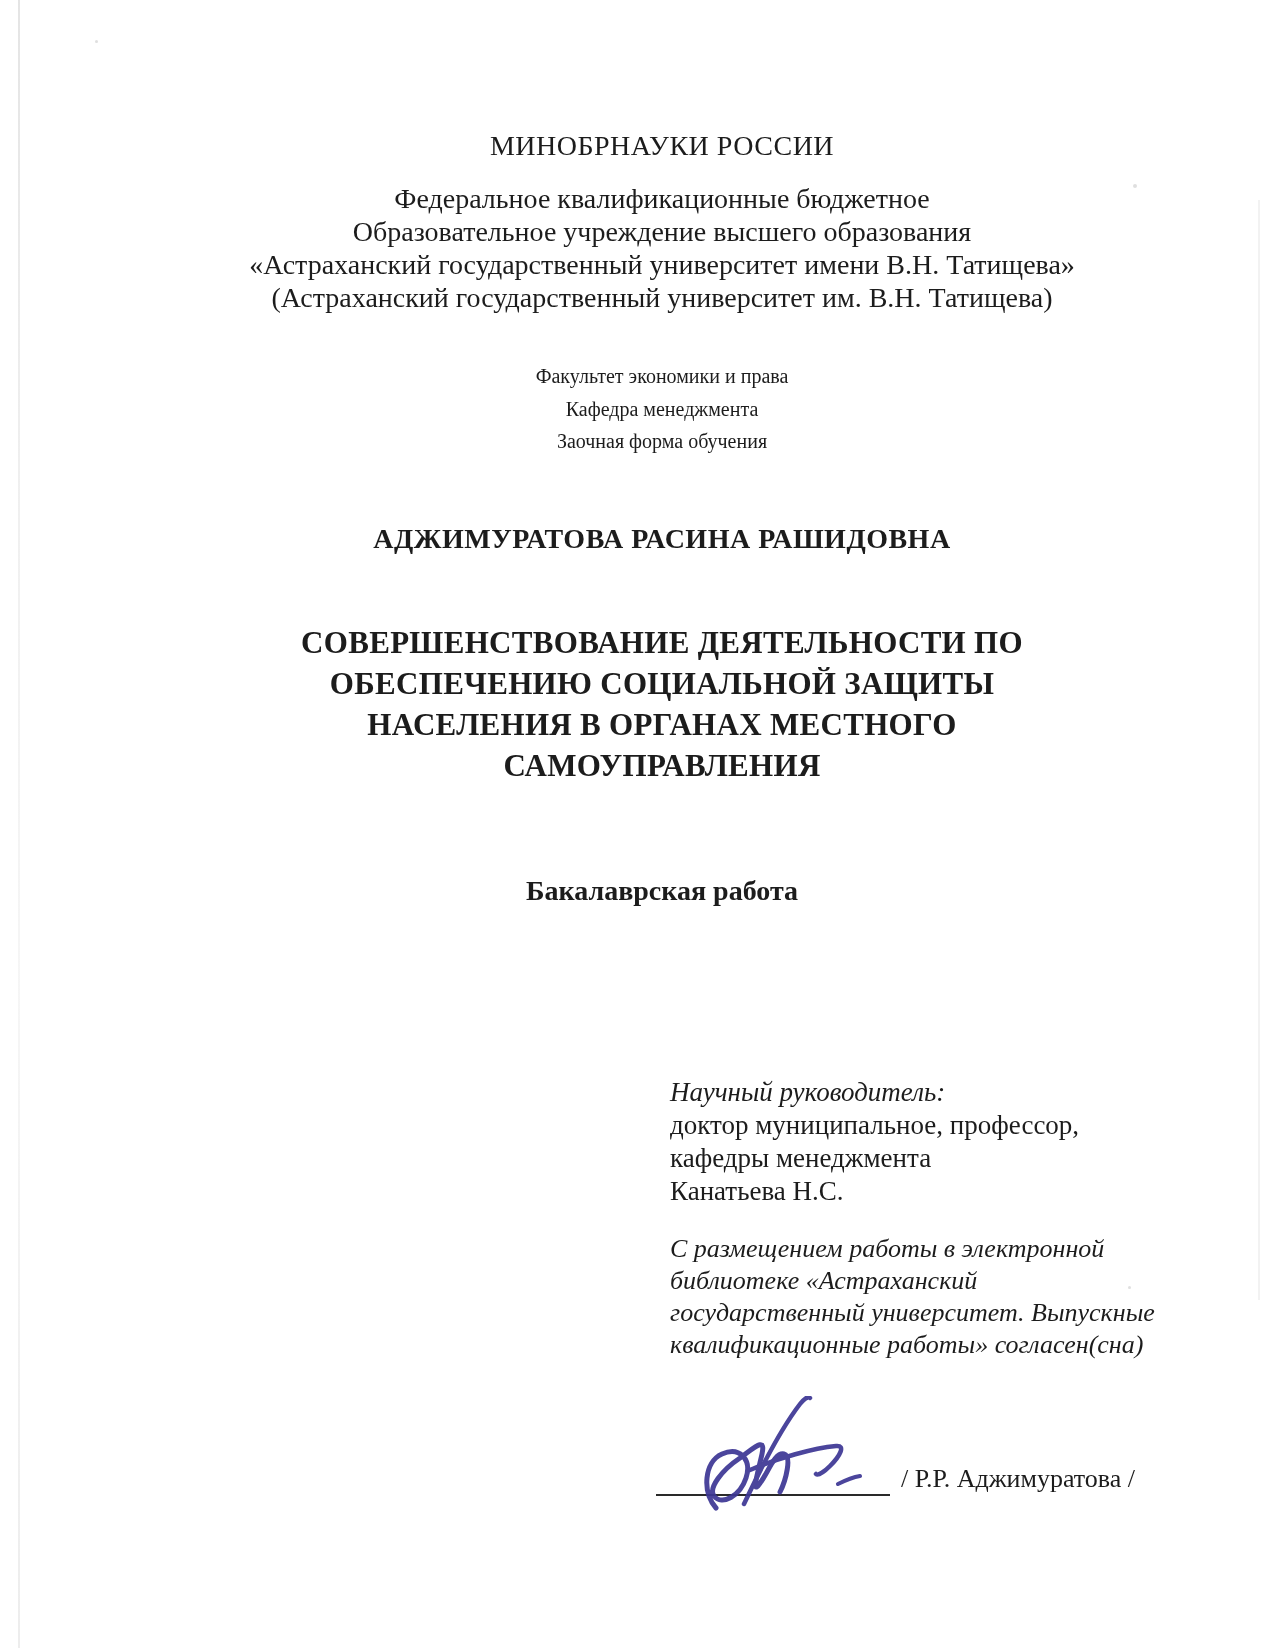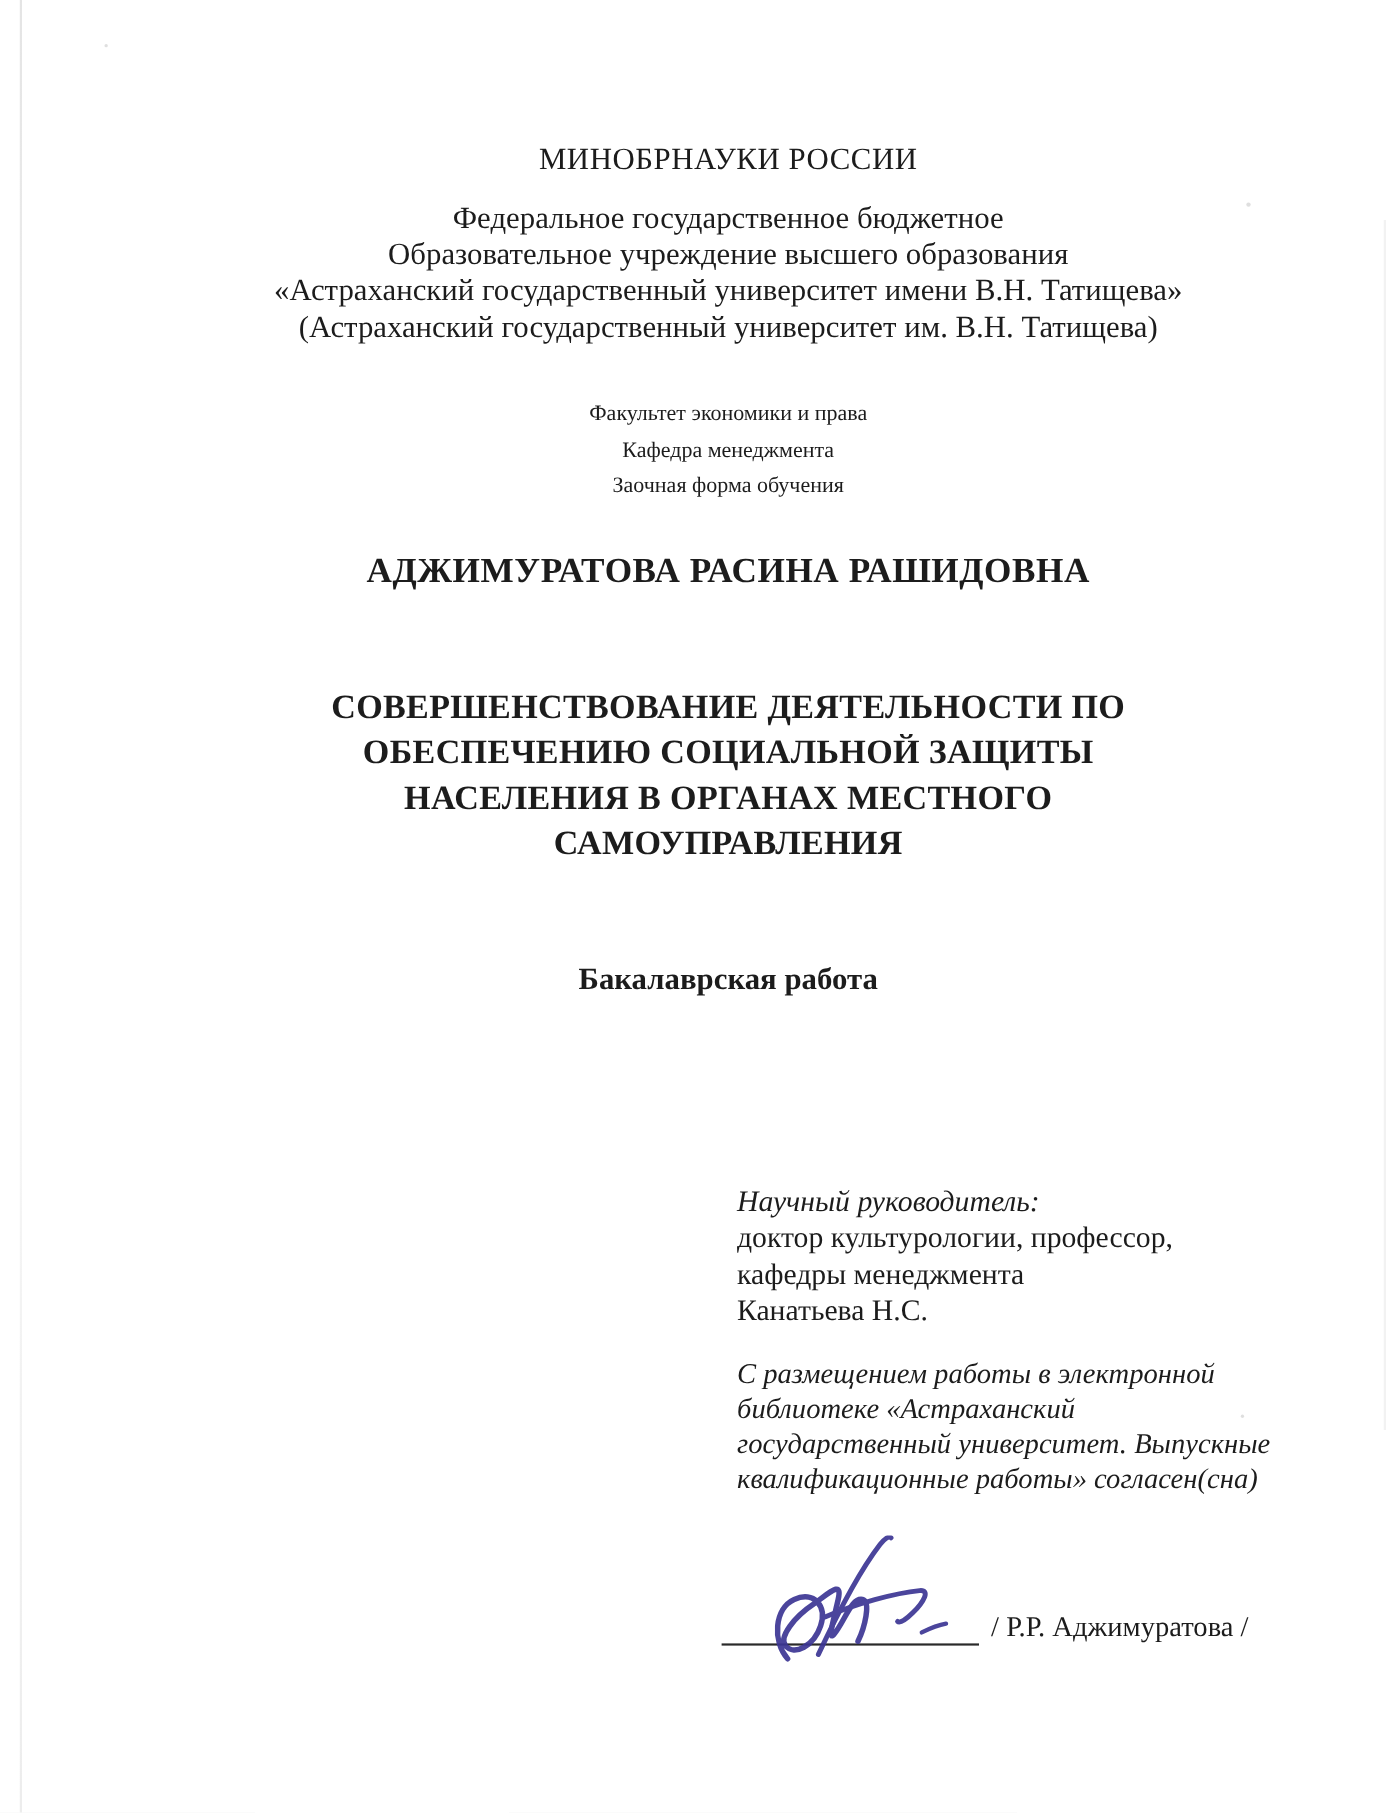--- a/index.html
+++ b/index.html
@@ -39,21 +39,21 @@
   .center-block {
     position: absolute;
     left: 60px; right: 0;
     text-align: center;
   }
   .line { white-space: nowrap; }
 
   .ministry       { top: 130px; font-size: 28px; letter-spacing: .5px; }
   .institution    { top: 182px; font-size: 28px; line-height: 33px; }
   .department     { top: 360px; font-size: 20px; line-height: 32.5px; }
-  .author         { top: 500px; font-size: 32px; font-weight: bold; letter-spacing: .5px; }
+  .author         { top: 523px; font-size: 28px; font-weight: bold; letter-spacing: .5px; }
   .thesis-title   { top: 622px; font-size: 31px; font-weight: bold; line-height: 41px; letter-spacing: .3px; }
   .work-type      { top: 875px; font-size: 28px; font-weight: bold; }
   .program        { top: 942px; font-size: 27px; font-weight: bold; line-height: 33px; }
   .footer-city    { top: 1646px; font-size: 28px; font-family: Liberation Mono, monospace; }
 
   .left-block {
     position: absolute;
     left: 670px;
     text-align: left;
   }
@@ -89,21 +89,21 @@
   <div class="scan-line-right"></div>
   <div class="speck s1"></div>
   <div class="speck s2"></div>
   <div class="speck s3"></div>
 
   <div class="center-block ministry">
     <div class="line">МИНОБРНАУКИ РОССИИ</div>
   </div>
 
   <div class="center-block institution">
-    <div class="line">Федеральное государственное бюджетное</div>
+    <div class="line">Федеральное квалификационные бюджетное</div>
     <div class="line">Образовательное учреждение высшего образования</div>
     <div class="line">«Астраханский государственный университет имени В.Н. Татищева»</div>
     <div class="line">(Астраханский государственный университет им. В.Н. Татищева)</div>
   </div>
 
   <div class="center-block department">
     <div class="line">Факультет экономики и права</div>
     <div class="line">Кафедра менеджмента</div>
     <div class="line">Заочная форма обучения</div>
   </div>
@@ -119,21 +119,21 @@
     <div class="line">САМОУПРАВЛЕНИЯ</div>
   </div>
 
   <div class="center-block work-type">
     <div class="line">Бакалаврская работа</div>
   </div>
 
 
   <div class="left-block supervisor">
     <div class="line heading">Научный руководитель:</div>
-    <div class="line">доктор культурологии, профессор,</div>
+    <div class="line">доктор муниципальное, профессор,</div>
     <div class="line">кафедры менеджмента</div>
     <div class="line">Канатьева Н.С.</div>
   </div>
 
   <div class="left-block consent">
     <div class="line">С размещением работы в электронной</div>
     <div class="line">библиотеке «Астраханский</div>
     <div class="line">государственный университет. Выпускные</div>
     <div class="line">квалификационные работы» согласен(сна)</div>
   </div>

